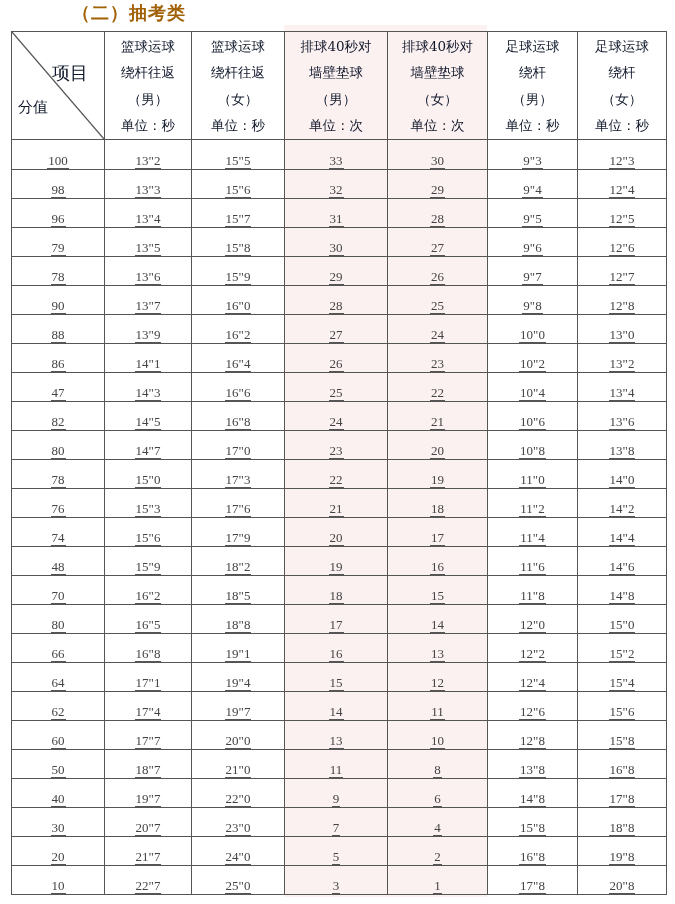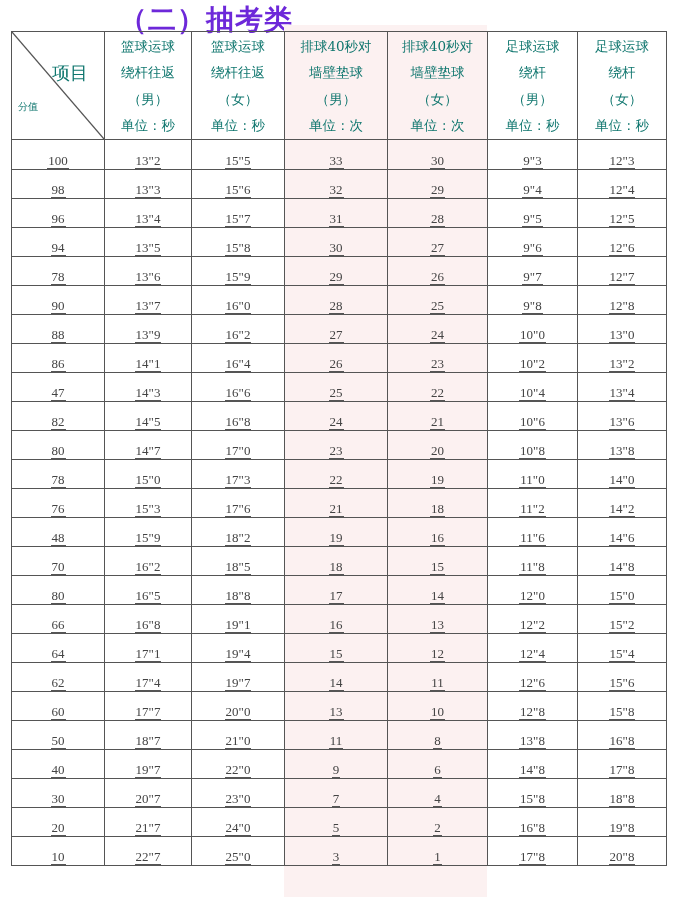--- a/index.html
+++ b/index.html
@@ -1,38 +1,38 @@
 <!DOCTYPE html>
 <html><head>
 <meta charset="utf-8">
 <style>
   html, body { margin: 0; padding: 0; background: #ffffff; }
   body { width: 675px; height: 904px; position: relative; overflow: hidden;
          font-family: "DejaVu Serif", "Liberation Serif", serif; color: #333; }
-  .title { position: absolute; left: 72px; top: 1px; font-size: 28px; font-weight: bold;
-           color: #6d28d9; letter-spacing: 1px; font-family: "DejaVu Serif", serif; margin-left: 47px; }
+  .title { position: absolute; left: 72px; top: 1px; font-size: 18px; font-weight: bold;
+           color: #a16207; letter-spacing: 1px; font-family: "DejaVu Serif", serif; }
   .pink-band { position: absolute; left: 284px; top: 25px; width: 203px; height: 872px;
                background: #fcf1f1; z-index: 0; }
   table.score { position: absolute; left: 11px; top: 31px; border-collapse: collapse;
                 z-index: 1; table-layout: fixed; }
   table.score td, table.score th { border: 1.5px solid #555; padding: 0; text-align: center;
                                    font-weight: normal; }
-  thead th { height: 107px; font-size: 13.5px; line-height: 26.5px; color: #0f766e;
+  thead th { height: 107px; font-size: 13.5px; line-height: 26.5px; color: #0f172a;
              font-family: "DejaVu Serif", serif; vertical-align: middle; }
   tbody td { height: 28px; font-size: 13px; color: #444; vertical-align: bottom;
              font-family: "Liberation Serif", "DejaVu Serif", serif; }
   tbody td span { display: inline-block; border-bottom: 1px solid #555; line-height: 15px;
                   padding: 0 1px; }
   tbody tr:first-child td { height: 29px; }
   .c0 { width: 93px; } .c1 { width: 87px; } .c2 { width: 93px; } .c3 { width: 103px; }
   .c4 { width: 100px; } .c5 { width: 90px; } .c6 { width: 89px; }
   .diag { position: relative; }
   .diag svg { position: absolute; left: 0; top: 0; width: 100%; height: 100%; }
   .diag .item { position: absolute; right: 16px; top: 28px; font-size: 18px; }
-  .diag .score-lbl { position: absolute; left: 6px; top: 62px; font-size: 10px; }
+  .diag .score-lbl { position: absolute; left: 6px; top: 62px; font-size: 15px; }
 </style>
 </head>
 <body>
 
 <div class="title">（二）抽考类</div>
 <div class="pink-band"></div>
 
 <table class="score">
   <colgroup>
     <col class="c0">
@@ -112,21 +112,21 @@
       <tr>
         <td><span>96</span></td>
         <td><span>13"4</span></td>
         <td><span>15"7</span></td>
         <td><span>31</span></td>
         <td><span>28</span></td>
         <td><span>9"5</span></td>
         <td><span>12"5</span></td>
       </tr>
       <tr>
-        <td><span>94</span></td>
+        <td><span>79</span></td>
         <td><span>13"5</span></td>
         <td><span>15"8</span></td>
         <td><span>30</span></td>
         <td><span>27</span></td>
         <td><span>9"6</span></td>
         <td><span>12"6</span></td>
       </tr>
       <tr>
         <td><span>78</span></td>
         <td><span>13"6</span></td>
@@ -202,20 +202,29 @@
       <tr>
         <td><span>76</span></td>
         <td><span>15"3</span></td>
         <td><span>17"6</span></td>
         <td><span>21</span></td>
         <td><span>18</span></td>
         <td><span>11"2</span></td>
         <td><span>14"2</span></td>
       </tr>
       <tr>
+        <td><span>74</span></td>
+        <td><span>15"6</span></td>
+        <td><span>17"9</span></td>
+        <td><span>20</span></td>
+        <td><span>17</span></td>
+        <td><span>11"4</span></td>
+        <td><span>14"4</span></td>
+      </tr>
+      <tr>
         <td><span>48</span></td>
         <td><span>15"9</span></td>
         <td><span>18"2</span></td>
         <td><span>19</span></td>
         <td><span>16</span></td>
         <td><span>11"6</span></td>
         <td><span>14"6</span></td>
       </tr>
       <tr>
         <td><span>70</span></td>

